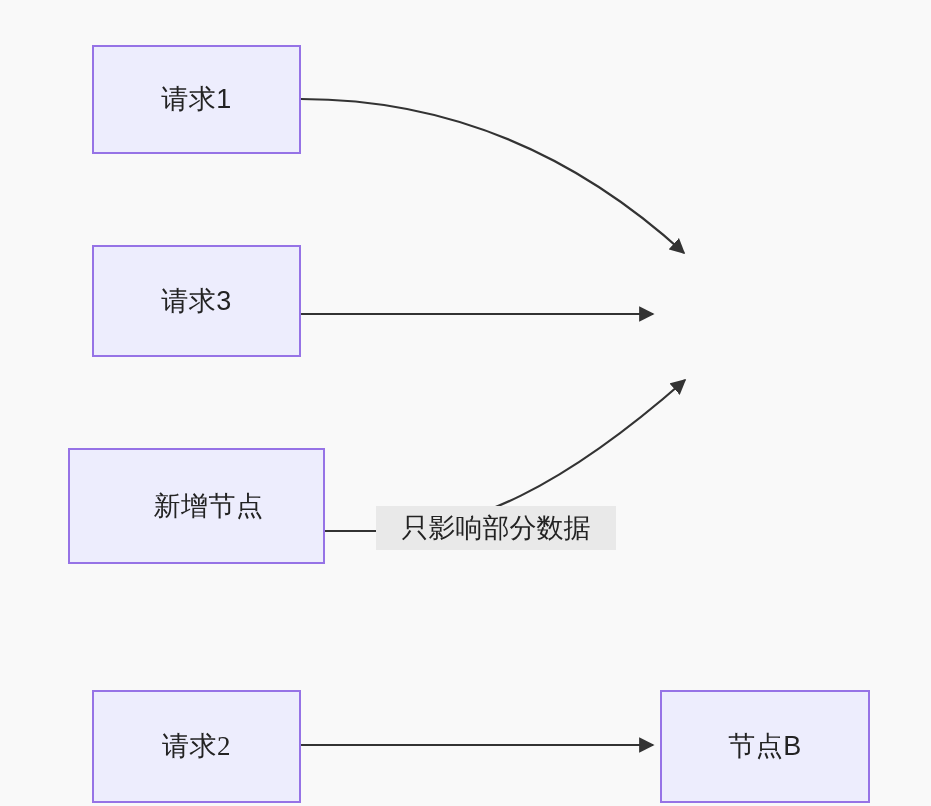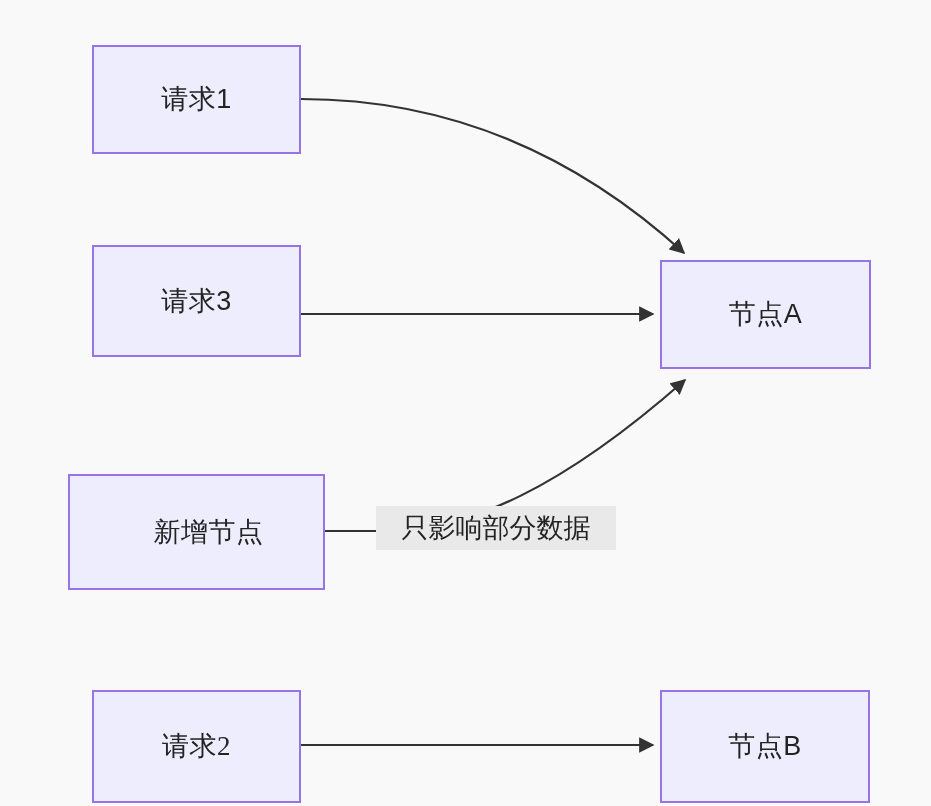--- a/index.html
+++ b/index.html
@@ -82,31 +82,28 @@
   </svg>
 
   <div class="node" style="left:92px; top:25px; width:209px; height:109px;">
     <span class="node-label">请求1</span>
   </div>
 
   <div class="node" style="left:92px; top:225px; width:209px; height:112px;">
     <span class="node-label">请求3</span>
   </div>
 
-  <div class="node" style="left:68px; top:454px; width:257px; height:116px;padding-left:24px;">
+  <div class="node" style="left:68px; top:428px; width:257px; height:116px;padding-left:24px;">
     <span class="node-label">新增节点</span>
   </div>
 
   <div class="node" style="left:92px; top:670px; width:209px; height:113px;font-family:Liberation Serif, serif;">
     <span class="node-label">请求2</span>
   </div>
 
-  <div class="node" style="left:660px; top:240px; width:211px; height:109px;">
-    <span class="node-label">节点A</span>
-  </div>
 
   <div class="node" style="left:660px; top:670px; width:210px; height:113px;">
     <span class="node-label">节点B</span>
   </div>
 
   <div class="edge-label" style="left:376px; top:486px; width:240px; height:44px;">
     <span>只影响部分数据</span>
   </div>
 
 </div>

